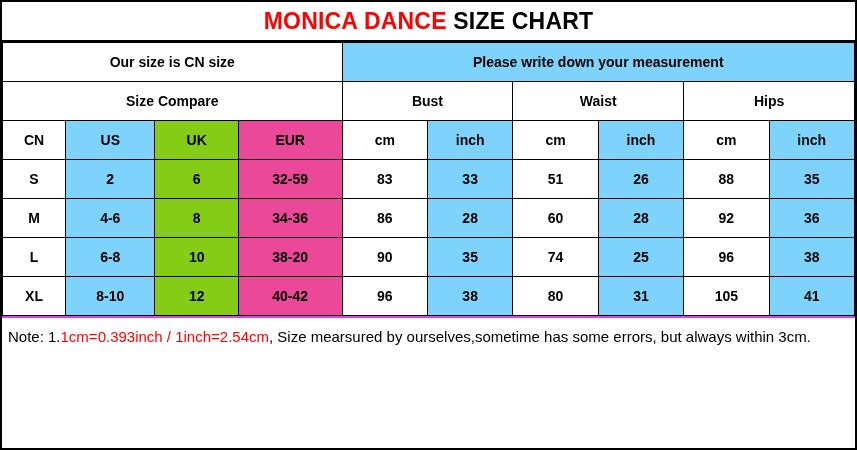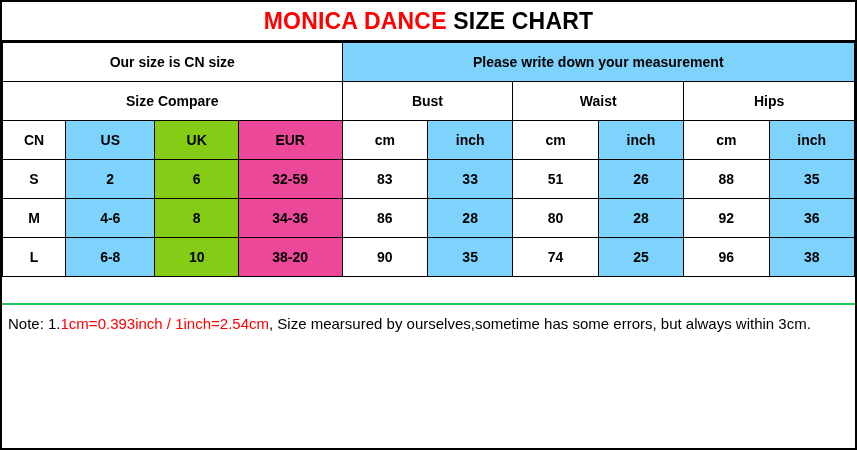--- a/index.html
+++ b/index.html
@@ -67,25 +67,24 @@
   .hdr-row td { height: 30px; font-size: 15px; }
   .sub-row td { height: 28px; font-size: 15px; }
   .colhdr-row td { height: 38px; font-size: 16px; margin-top: 28px; }
   .data-row td { height: 38px; font-size: 16px; }
 
   
   .notes {
     flex: 1;
     padding: 8px 0 4px 6px;
     box-sizing: border-box;
-    border-top: 2px solid #22c55e;
+    border-top: 2px solid #d946ef;
     font-size: 15px;
     line-height: 1.42;
     background: #ffffff;
-    margin-top: 26px;
   }
   .notes p {
     margin: 0 0 2px 0;
   }
   .red { color: #ff0000; }
 </style>
 </head>
 <body>
 
 <div class="sheet">
@@ -143,37 +142,49 @@
         <td class="bg-white">88</td>
         <td class="bg-yellow">35</td>
       </tr>
       <tr class="data-row">
         <td class="bg-white">M</td>
         <td class="bg-yellow">4-6</td>
         <td class="bg-cyan">8</td>
         <td class="bg-green">34-36</td>
         <td class="bg-white">86</td>
         <td class="bg-yellow">28</td>
-        <td class="bg-white">80</td>
+        <td class="bg-white">60</td>
         <td class="bg-yellow">28</td>
         <td class="bg-white">92</td>
         <td class="bg-yellow">36</td>
       </tr>
       <tr class="data-row">
         <td class="bg-white">L</td>
         <td class="bg-yellow">6-8</td>
         <td class="bg-cyan">10</td>
         <td class="bg-green">38-20</td>
         <td class="bg-white">90</td>
         <td class="bg-yellow">35</td>
         <td class="bg-white">74</td>
         <td class="bg-yellow">25</td>
         <td class="bg-white">96</td>
         <td class="bg-yellow">38</td>
       </tr>
+      <tr class="data-row">
+        <td class="bg-white">XL</td>
+        <td class="bg-yellow">8-10</td>
+        <td class="bg-cyan">12</td>
+        <td class="bg-green">40-42</td>
+        <td class="bg-white">96</td>
+        <td class="bg-yellow">38</td>
+        <td class="bg-white">80</td>
+        <td class="bg-yellow">31</td>
+        <td class="bg-white">105</td>
+        <td class="bg-yellow">41</td>
+      </tr>
     </tbody>
   </table>
 
   <div class="notes">
     <p><span>Note: 1.</span><span class="red">1cm=0.393inch / 1inch=2.54cm</span><span>, Size mearsured by ourselves,sometime has some errors, but always within 3cm.</span></p>
   </div>
 
 </div>
 
 </body></html>

